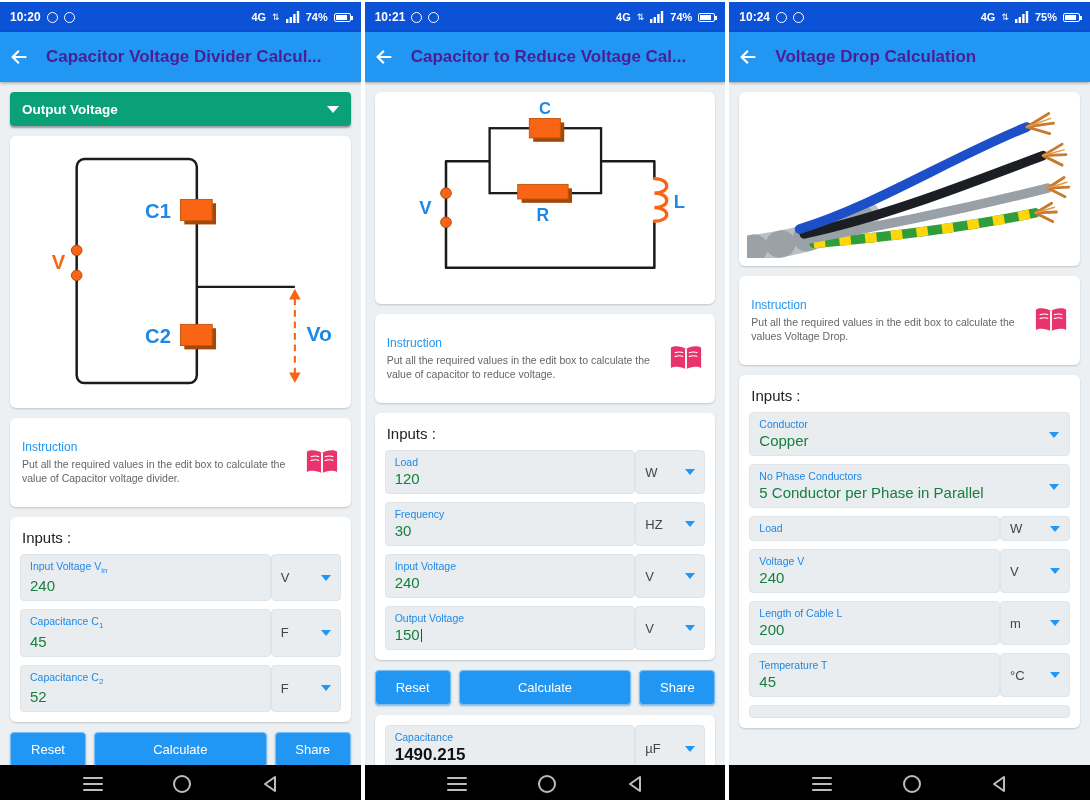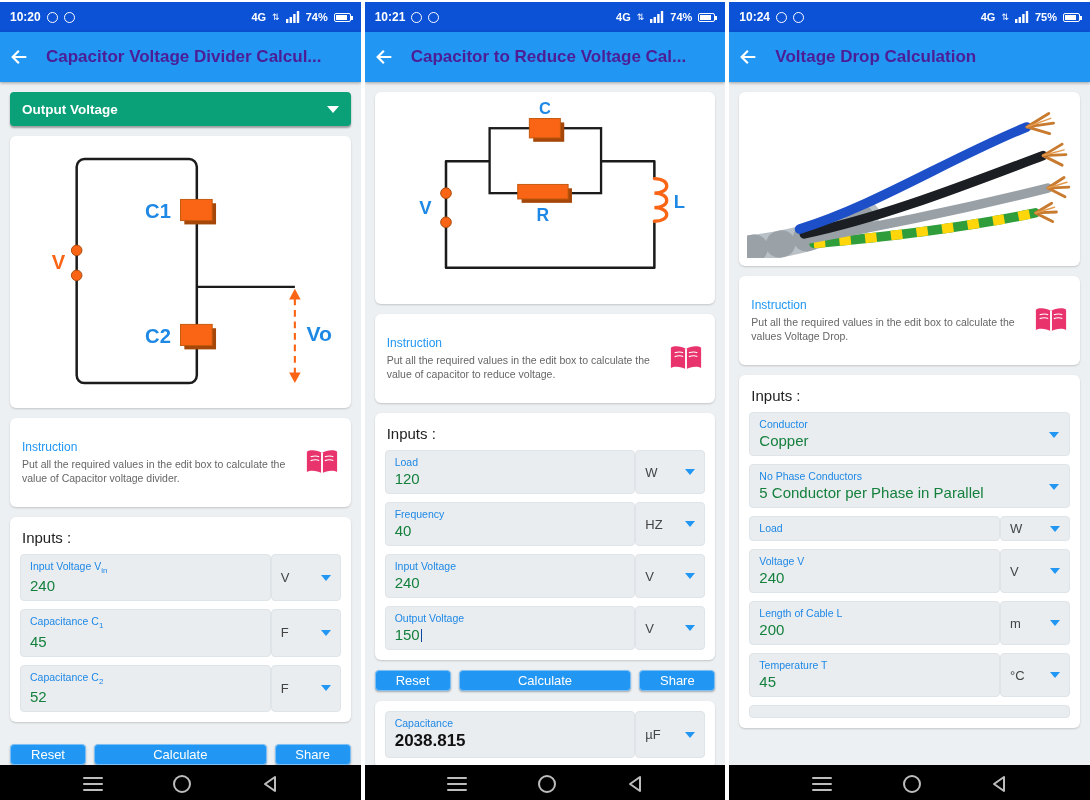--- a/index.html
+++ b/index.html
@@ -58,21 +58,21 @@
   .f-unit { flex:0 0 70px; background:#e9edf0; border:1px solid #dfe4e8; border-radius:4px;
             display:flex; align-items:center; justify-content:space-between; padding:0 9px; font-size:13px; color:#444; }
   .caret-b { width:0; height:0; border-left:5px solid transparent; border-right:5px solid transparent; border-top:6px solid #2196F3; }
   .sel-caret { position:absolute; right:10px; top:50%; margin-top:-2px; }
   .partial { height:13px; margin-top:8px; padding:0; }
   .cursor { display:inline-block; width:1.5px; height:13px; background:#0d47a1; margin-left:1px; vertical-align:-2px; }
   .btn-row { display:flex; gap:8px; }
   .btn-row.push { margin-top:auto; }
   .btn {
     background:#2196F3; color:#fff; border:1px solid #7cc0f7; border-radius:4px;
-    font-size:13px; padding:2px 0; text-align:center; box-shadow:0 1px 2px rgba(0,0,0,.3); cursor:pointer;
+    font-size:13px; padding:9px 0; text-align:center; box-shadow:0 1px 2px rgba(0,0,0,.3); cursor:pointer;
   }
   .w76 { flex:0 0 76px; }
   .grow { flex:1; }
   
   .navbar { height:37px; flex:0 0 37px; background:#000; display:flex; align-items:center; justify-content:space-around; padding:0 48px; }
   .navbar svg { display:block; }
   svg text { font-family:"Liberation Sans", sans-serif; }
 </style>
 </head>
 <body>
@@ -252,21 +252,21 @@
           <div class="f-val">120</div>
         </div>
         <div class="f-unit">
           <span>W</span>
           <span class="caret-b"></span>
         </div>
       </div>
       <div class="f-row">
         <div class="f-main">
           <div class="f-lab">Frequency</div>
-          <div class="f-val">40</div>
+          <div class="f-val">30</div>
         </div>
         <div class="f-unit">
           <span>HZ</span>
           <span class="caret-b"></span>
         </div>
       </div>
       <div class="f-row">
         <div class="f-main">
           <div class="f-lab">Input Voltage</div>
           <div class="f-val">240</div>
@@ -289,21 +289,21 @@
     </div>
     <div class="btn-row">
       <div class="btn w76">Reset</div>
       <div class="btn grow">Calculate</div>
       <div class="btn w76">Share</div>
     </div>
     <div class="card inputs">
       <div class="f-row" style="margin-top:0">
         <div class="f-main">
           <div class="f-lab">Capacitance</div>
-          <div class="f-val bold">2038.815</div>
+          <div class="f-val bold">1490.215</div>
         </div>
         <div class="f-unit">
           <span>µF</span>
           <span class="caret-b"></span>
         </div>
       </div>
     </div>
   </div>
   <div class="navbar">
     <svg width="20" height="16" viewBox="0 0 20 16">

